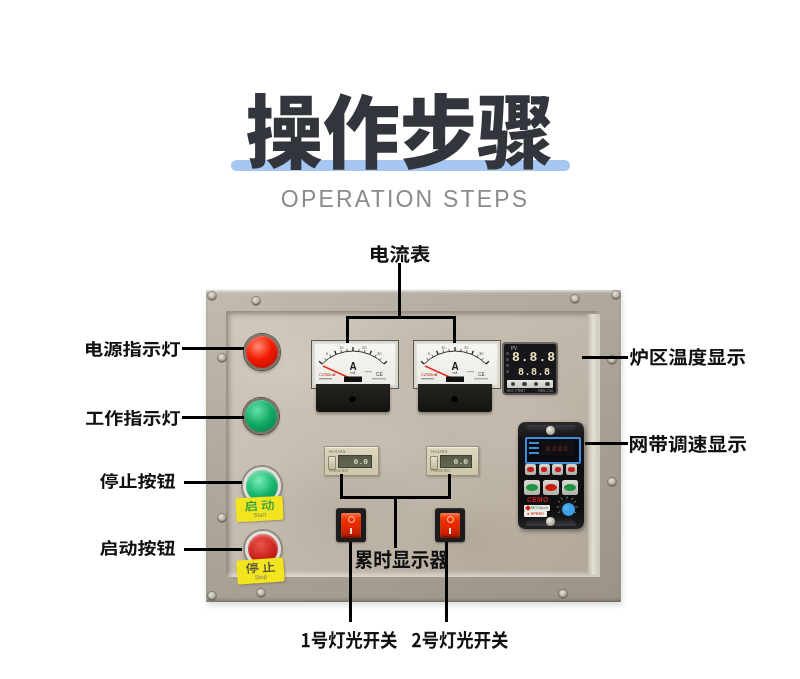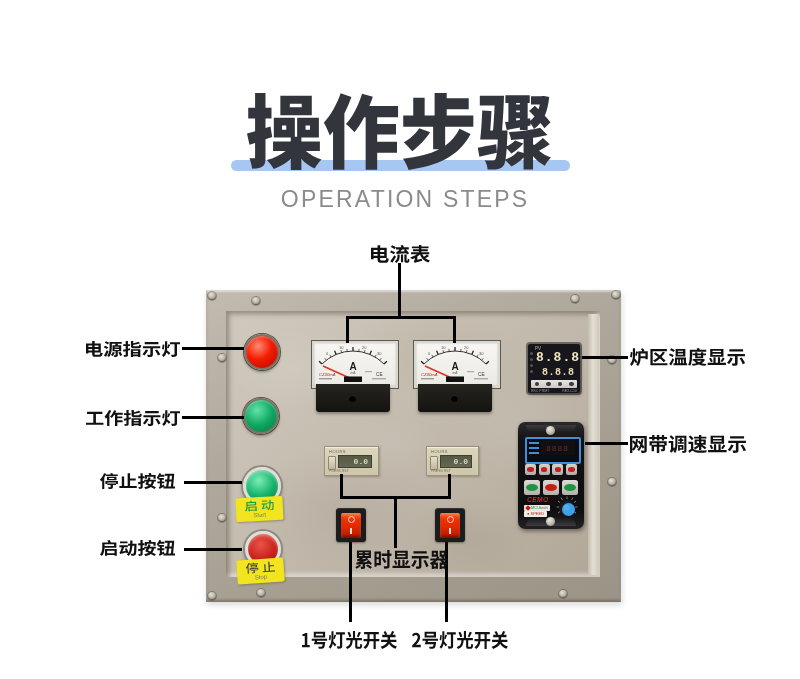--- a/index.html
+++ b/index.html
@@ -118,21 +118,21 @@
 <text x="62" y="33" font-size="4.8" font-family="Liberation Sans" fill="#444">CE</text>
 <rect x="5" y="35" width="13" height="1.4" fill="#999"></rect>
 <rect x="51" y="28" width="7" height="1.2" fill="#aaa"></rect>
 <rect x="58" y="35" width="14" height="1.4" fill="#aaa"></rect>
 </svg>
   </div>
 <div class="abs" style="left:418px;top:384px;width:74px;height:28px;background:linear-gradient(180deg,#26241f,#141311);
 border-radius:0 0 3px 3px;box-shadow:0 2px 3px rgba(40,35,28,.4)">
 <div style="position:absolute;left:33px;top:11px;width:7px;height:7px;border-radius:50%;background:#000;box-shadow:inset 0 1px 1px rgba(255,255,255,.15)"></div>
   </div>
-<div class="abs" style="left:528px;top:344px;width:52px;height:49px;background:#17161a;border-radius:2px;
+<div class="abs" style="left:504px;top:344px;width:52px;height:49px;background:#17161a;border-radius:2px;
 box-shadow:0 0 0 2px rgba(40,38,42,.55), 1px 2px 3px rgba(50,45,38,.5)">
 <div style="position:absolute;left:7px;top:2px;font-size:4.5px;color:#b8b8c0">PV</div>
 <div style="position:absolute;left:2px;top:6px;width:4px;height:26px">
  <div style="width:3px;height:3px;border-radius:50%;background:#53525a;margin:2px 0"></div>
  <div style="width:3px;height:3px;border-radius:50%;background:#53525a;margin:3px 0"></div>
  <div style="width:3px;height:3px;border-radius:50%;background:#53525a;margin:3px 0"></div>
  <div style="width:3px;height:3px;border-radius:50%;background:#53525a;margin:3px 0"></div>
 </div>
 <div style="position:absolute;left:8px;top:7px;width:40px;height:14px;font-family:'Liberation Mono',monospace;font-weight:bold;font-size:13px;line-height:14px;color:#efe5c2;letter-spacing:1px">8.8.8</div>
 <div style="position:absolute;left:14px;top:23px;width:34px;height:11px;font-family:'Liberation Mono',monospace;font-weight:bold;font-size:10px;line-height:11px;color:#e6dcb8;letter-spacing:0.5px">8.8.8</div>

